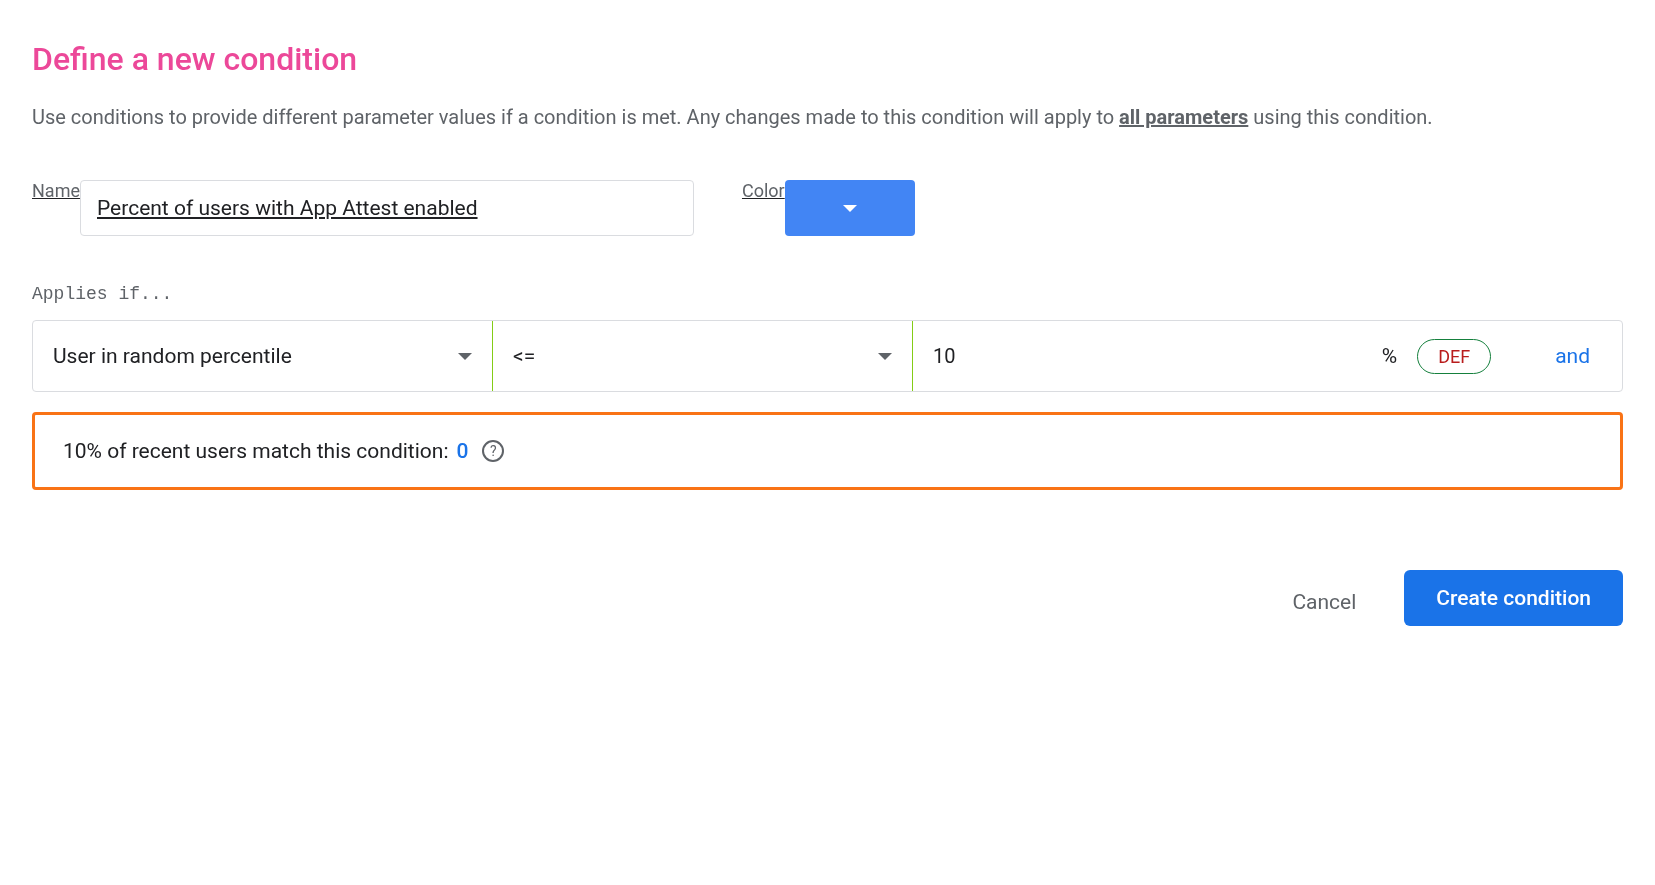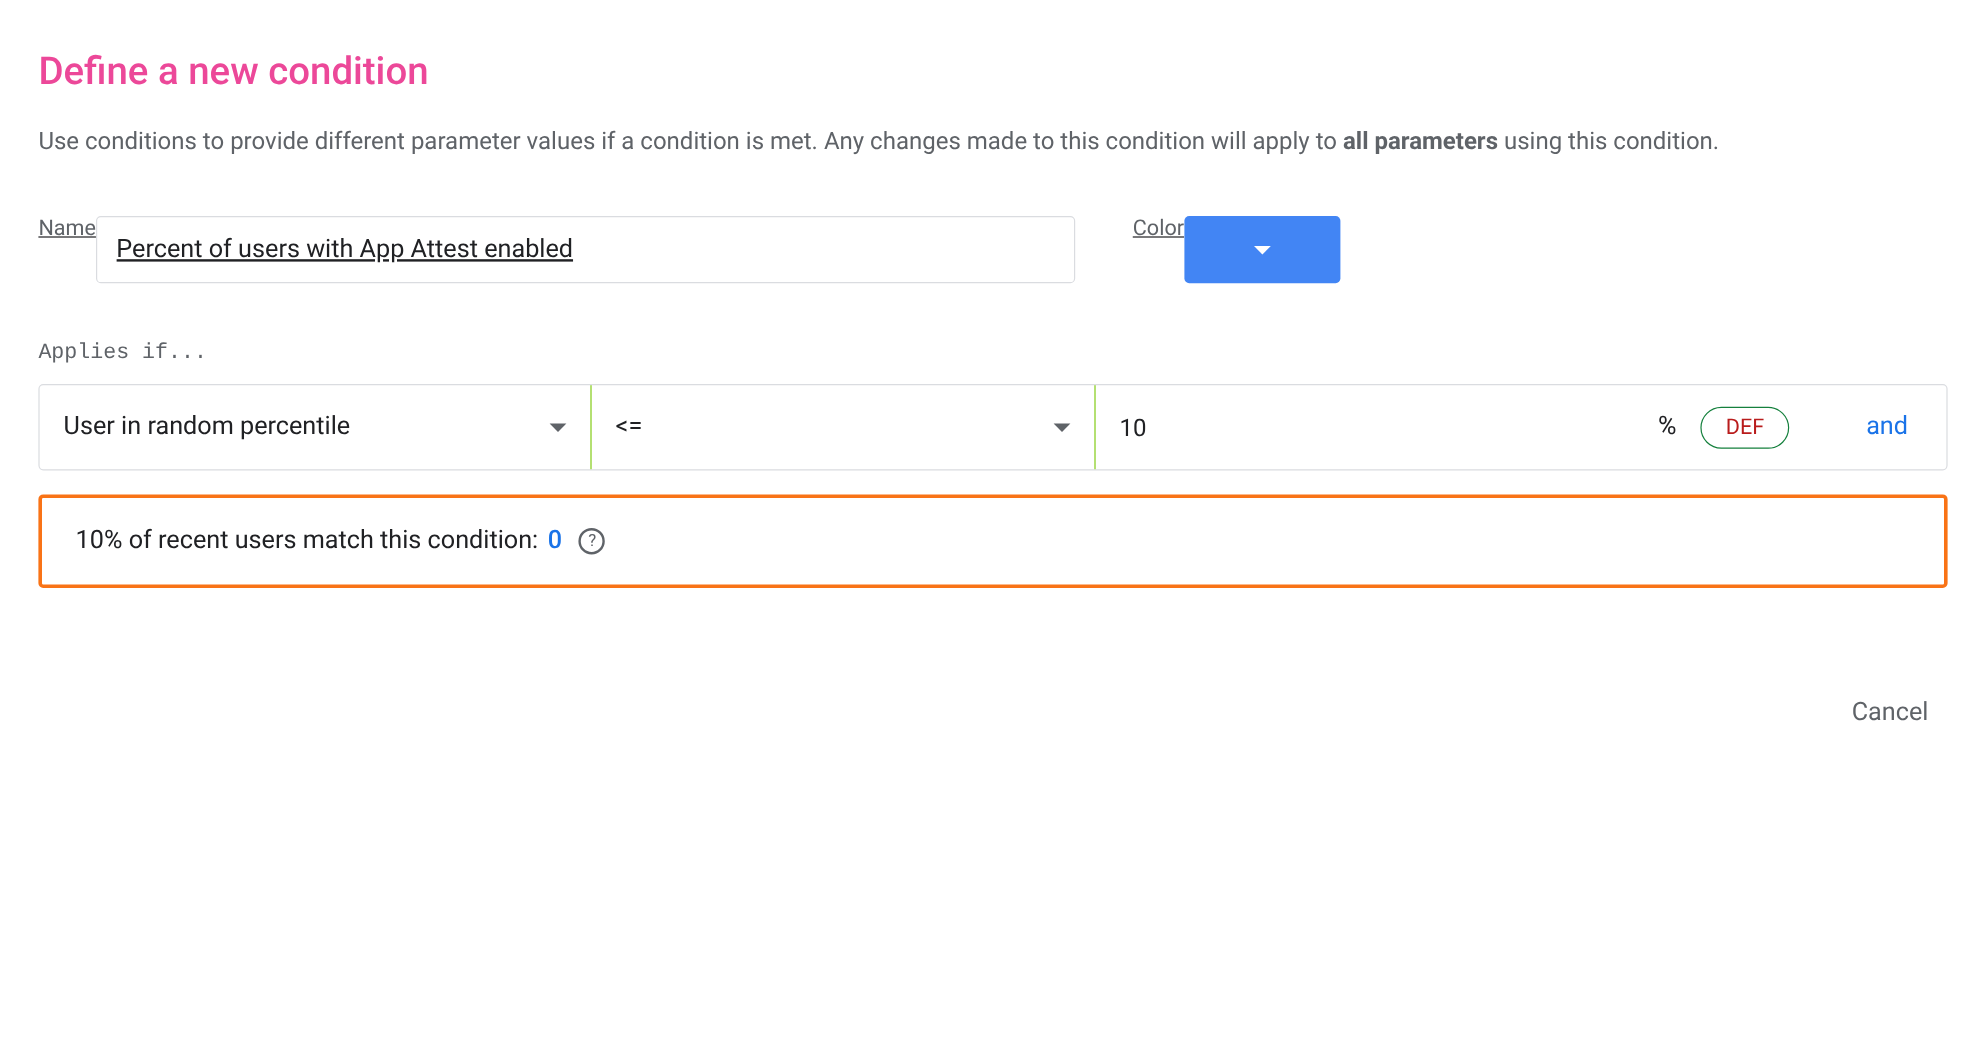--- a/index.html
+++ b/index.html
@@ -21,20 +21,21 @@
     }
     .description {
       font-size: 20px;
       color: #5f6368;
       line-height: 1.5;
       margin-bottom: 48px;
     }
     .description strong {
       font-weight: 700;
       color: #5f6368;
+      text-decoration: underline;
     }
     .field-row {
       display: flex;
       gap: 48px;
       margin-bottom: 48px;
     }
     .field-group {
       display: flex;
       flex-direction: row;
       text-decoration: underline;
@@ -44,21 +45,21 @@
       color: #5f6368;
       margin-bottom: 16px;
     }
     .text-input {
       border: 1px solid #dadce0;
       border-radius: 4px;
       padding: 14px 16px;
       font-size: 21px;
       color: #202124;
       font-family: inherit;
-      width: 816px;
+      width: 614px;
       outline: none;
     }
     .color-button {
       width: 130px;
       height: 56px;
       background: #4285f4;
       border: none;
       border-radius: 4px;
       cursor: pointer;
       display: flex;
@@ -248,13 +249,14 @@
 </div>
 
 <div class="match-row">
   <span>10% of recent users match this condition: </span>
   <span class="match-count">0</span>
   <span class="help-icon">?</span>
 </div>
 
 <div class="actions">
   <button class="cancel-btn">Cancel</button>
+  <button class="create-btn">Create condition</button>
 </div>
 
 </body></html>

